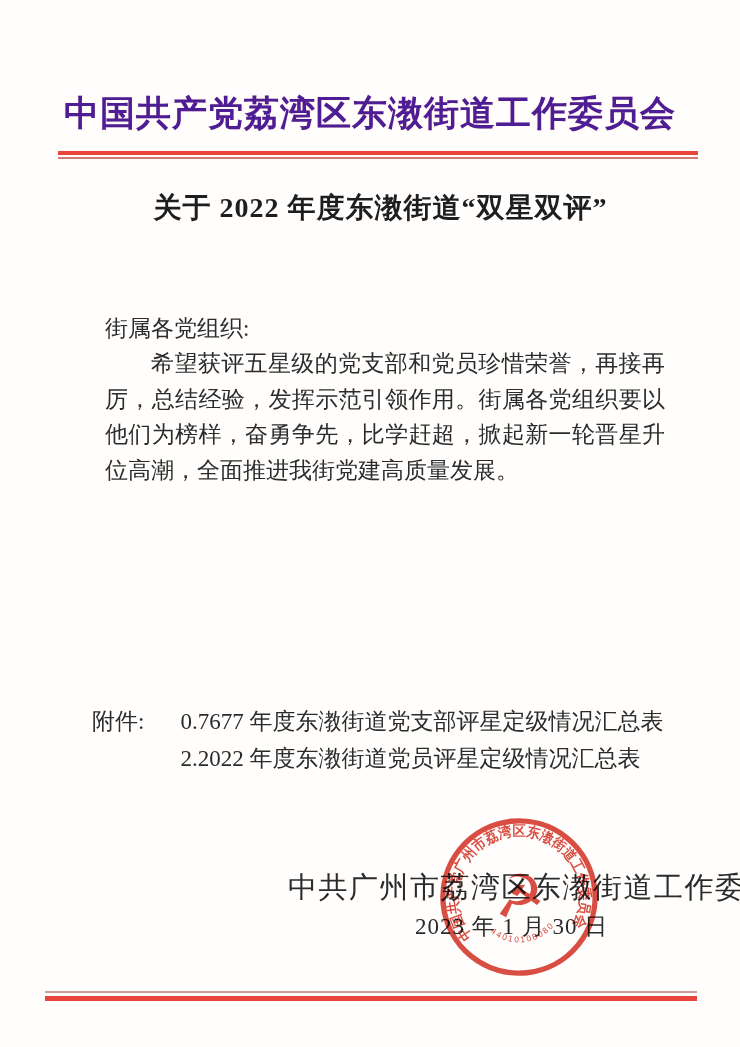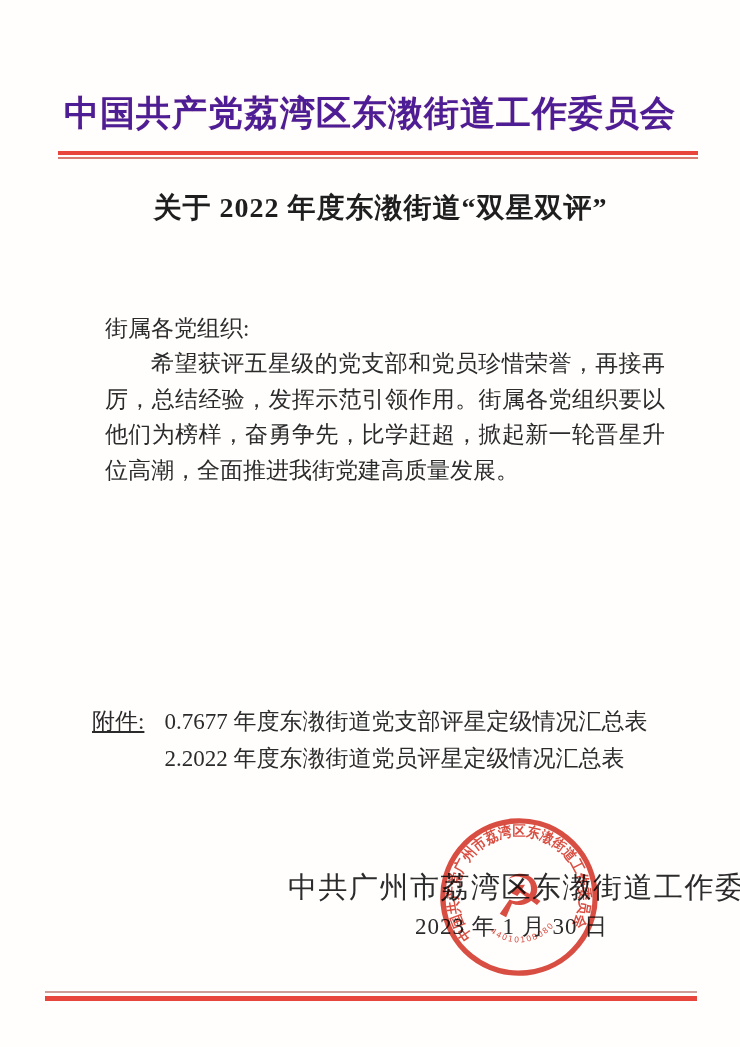--- a/index.html
+++ b/index.html
@@ -43,21 +43,21 @@
     margin-left:13px;
   }
   .body-text p{margin:0;}
   .body-text p.indent{text-indent:2em;}
   
   .attachments{
     position:absolute;left:92px;top:703px;width:580px;
     font-size:23px;color:#2b2b2b;line-height:37px;
     display:flex;align-items:flex-start;
   }
-  .attachments .att-label{white-space:nowrap;margin-right:20px;text-decoration:underline;}
+  .attachments .att-label{white-space:nowrap;margin-right:36px;}
   .attachments .att-items div{white-space:nowrap;}
   
   .sig-org{
     position:absolute;left:288px;top:868px;
     font-size:29px;color:#2b2b2b;letter-spacing:1.5px;white-space:nowrap;
   }
   .sig-date{
     position:absolute;left:415px;top:911px;
     font-size:23px;color:#2b2b2b;letter-spacing:1px;white-space:nowrap;
   }

